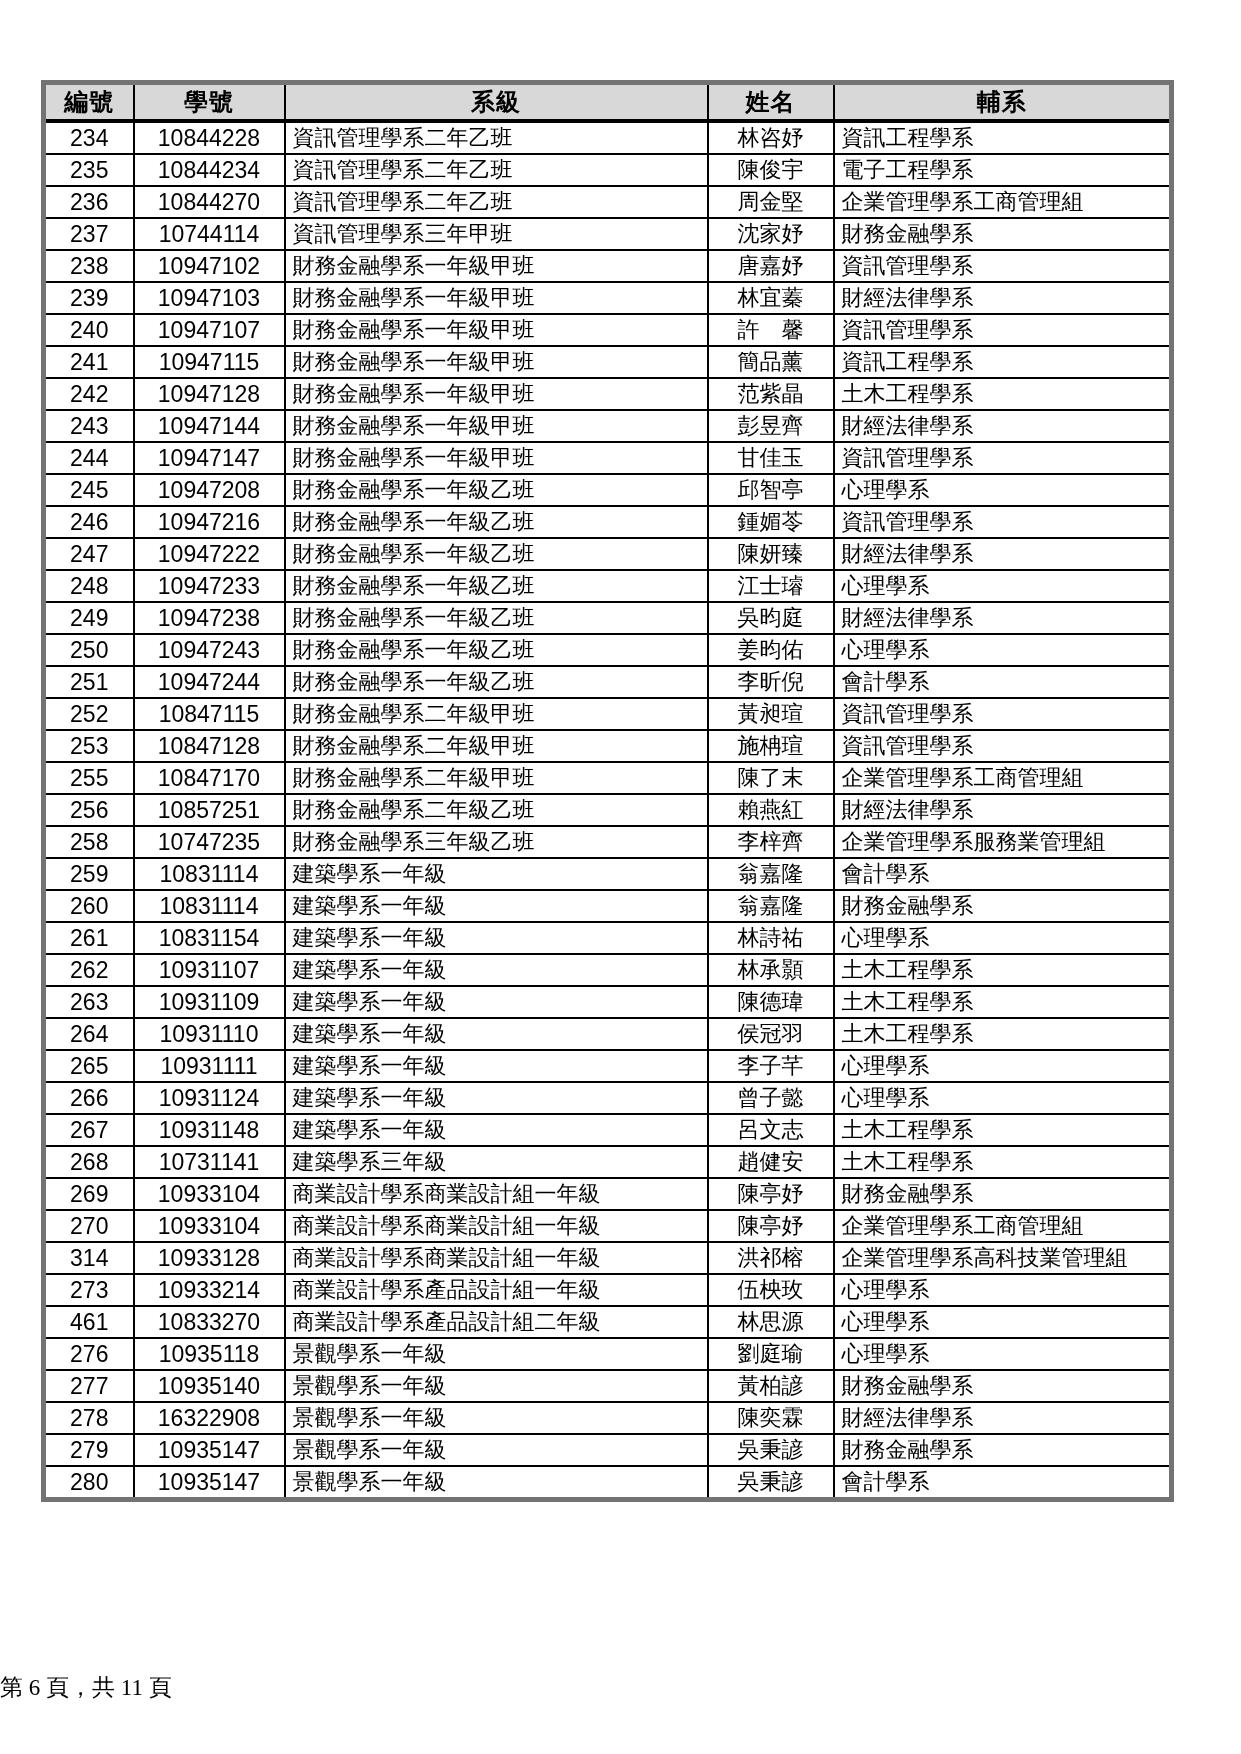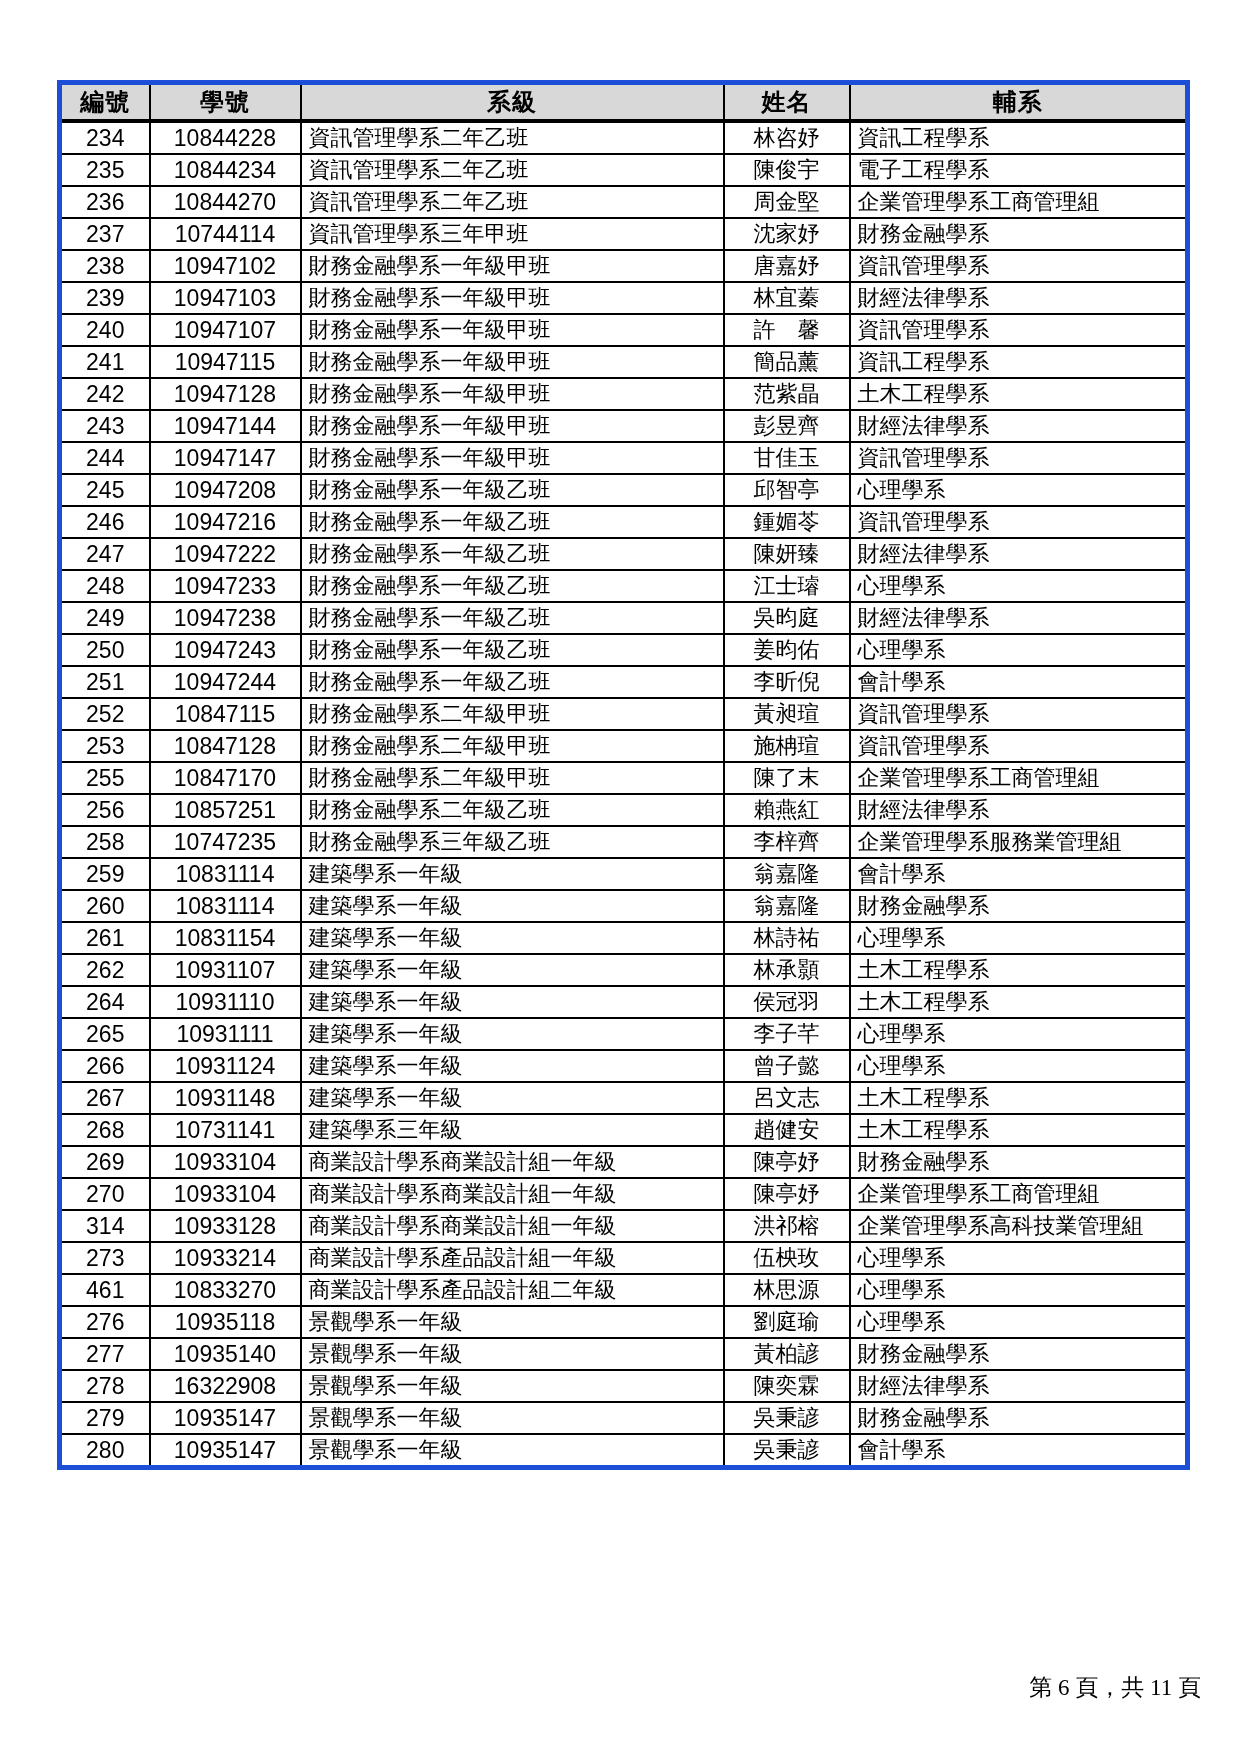--- a/index.html
+++ b/index.html
@@ -13,26 +13,26 @@
   }
   .page {
     position: relative;
     width: 1241px;
     height: 1754px;
     background: #fff;
     overflow: hidden;
   }
   table.roster {
     position: absolute;
-    left: 57px;
+    left: 41px;
     top: 80px;
     width: 1128px;
     border-collapse: collapse;
     table-layout: fixed;
-    border: 5px solid #1d4ed8;
+    border: 5px solid #737373;
   }
   col.c-no  { width: 90px; }
   col.c-id  { width: 151px; }
   col.c-dep { width: 423px; }
   col.c-nm  { width: 126px; }
   col.c-mi  { width: 338px; }
 
   th, td {
     border: 2px solid #000;
     white-space: nowrap;
@@ -61,21 +61,21 @@
   }
   tbody td.num {
     font-size: 23px;
     letter-spacing: 0;
   }
   .footer {
     position: absolute;
     left: 0;
     top: 1672px;
     width: 1201px;
-    text-align: right;
+    text-align: left;
     font-family: "Liberation Serif", "DejaVu Serif", serif;
     font-size: 23px;
     color: #000;
   }
 </style>
 </head>
 <body>
 
 <div class="page">
 
@@ -280,20 +280,27 @@
           <td class="al-left">心理學系</td>
         </tr>
         <tr>
           <td class="num">262</td>
           <td class="num">10931107</td>
           <td class="al-left">建築學系一年級</td>
           <td>林承顥</td>
           <td class="al-left">土木工程學系</td>
         </tr>
         <tr>
+          <td class="num">263</td>
+          <td class="num">10931109</td>
+          <td class="al-left">建築學系一年級</td>
+          <td>陳德瑋</td>
+          <td class="al-left">土木工程學系</td>
+        </tr>
+        <tr>
           <td class="num">264</td>
           <td class="num">10931110</td>
           <td class="al-left">建築學系一年級</td>
           <td>侯冠羽</td>
           <td class="al-left">土木工程學系</td>
         </tr>
         <tr>
           <td class="num">265</td>
           <td class="num">10931111</td>
           <td class="al-left">建築學系一年級</td>

